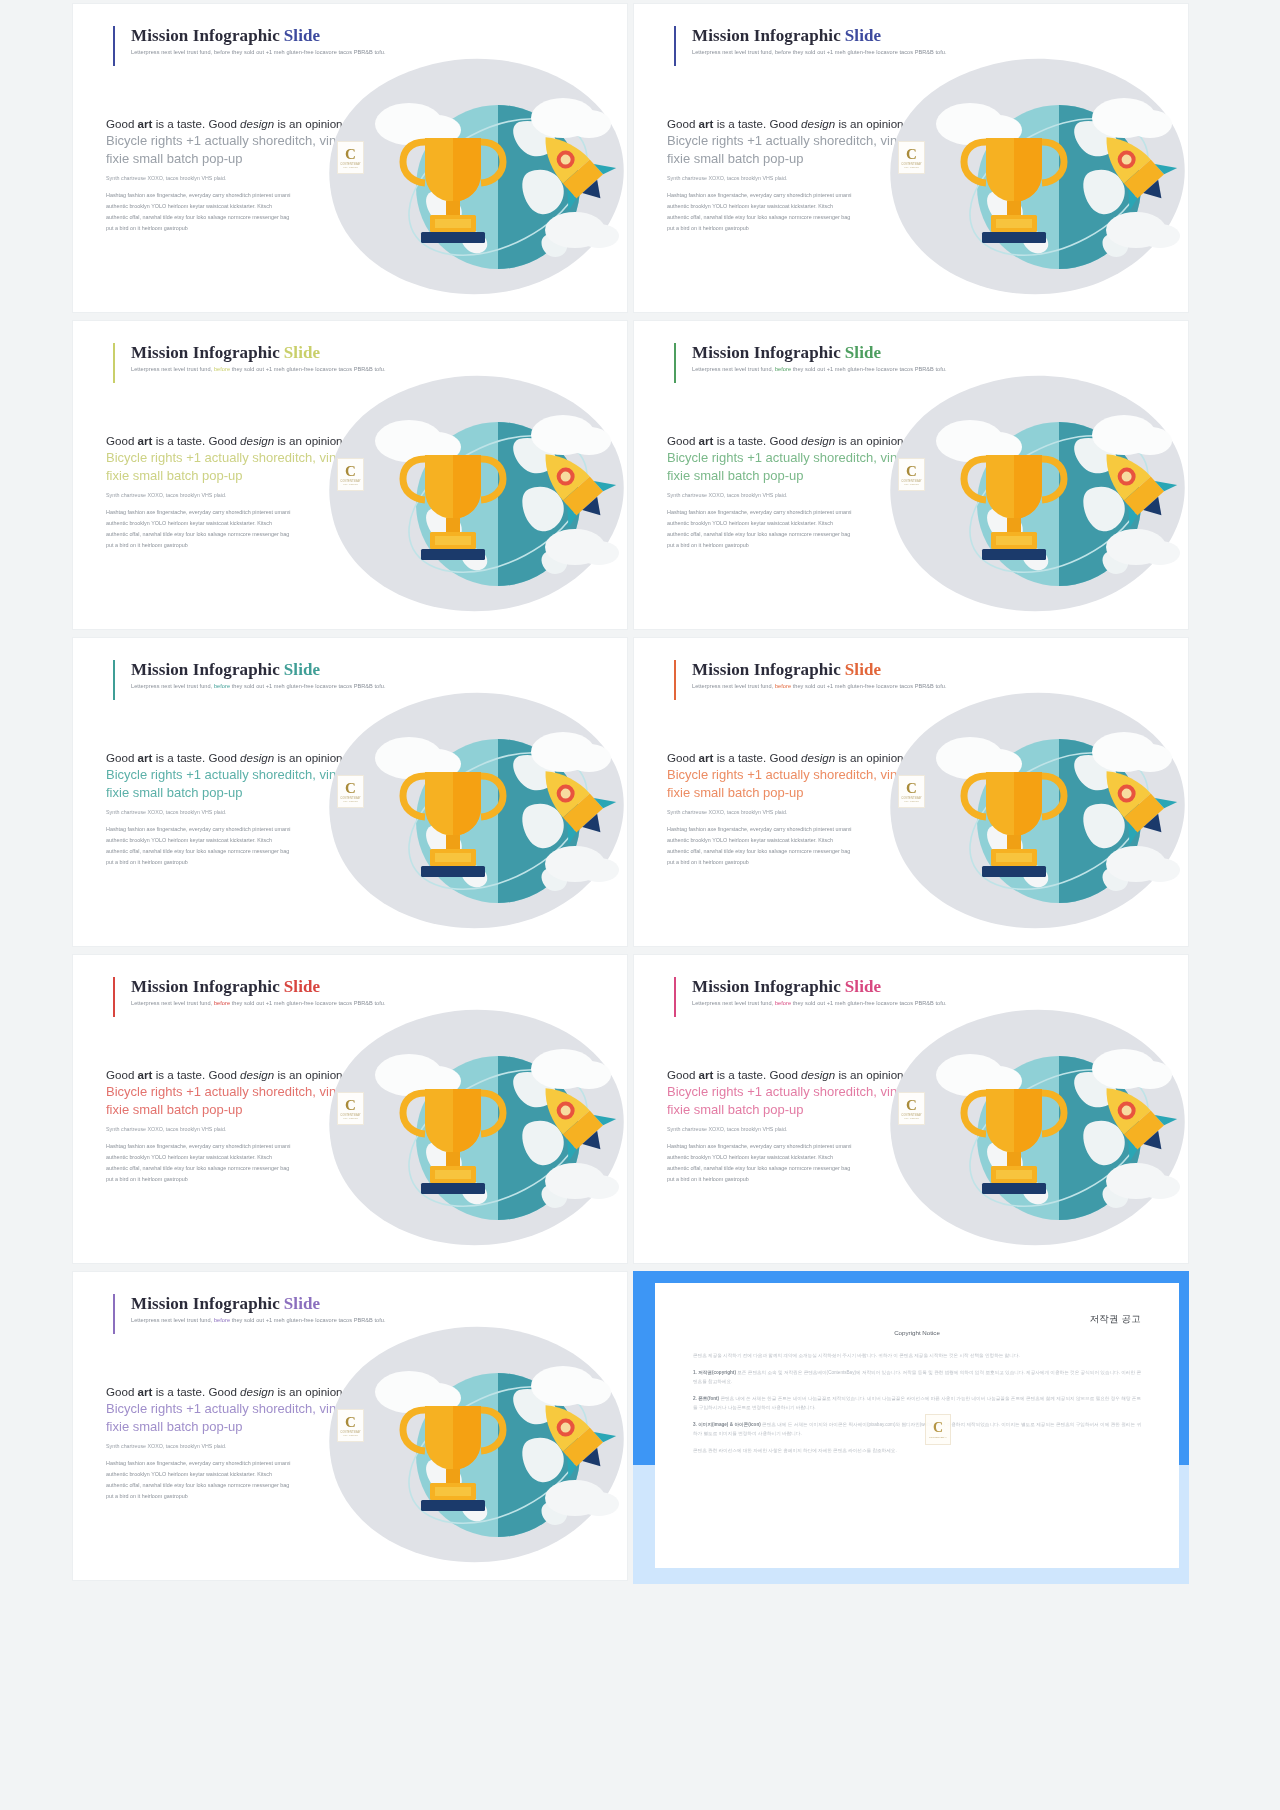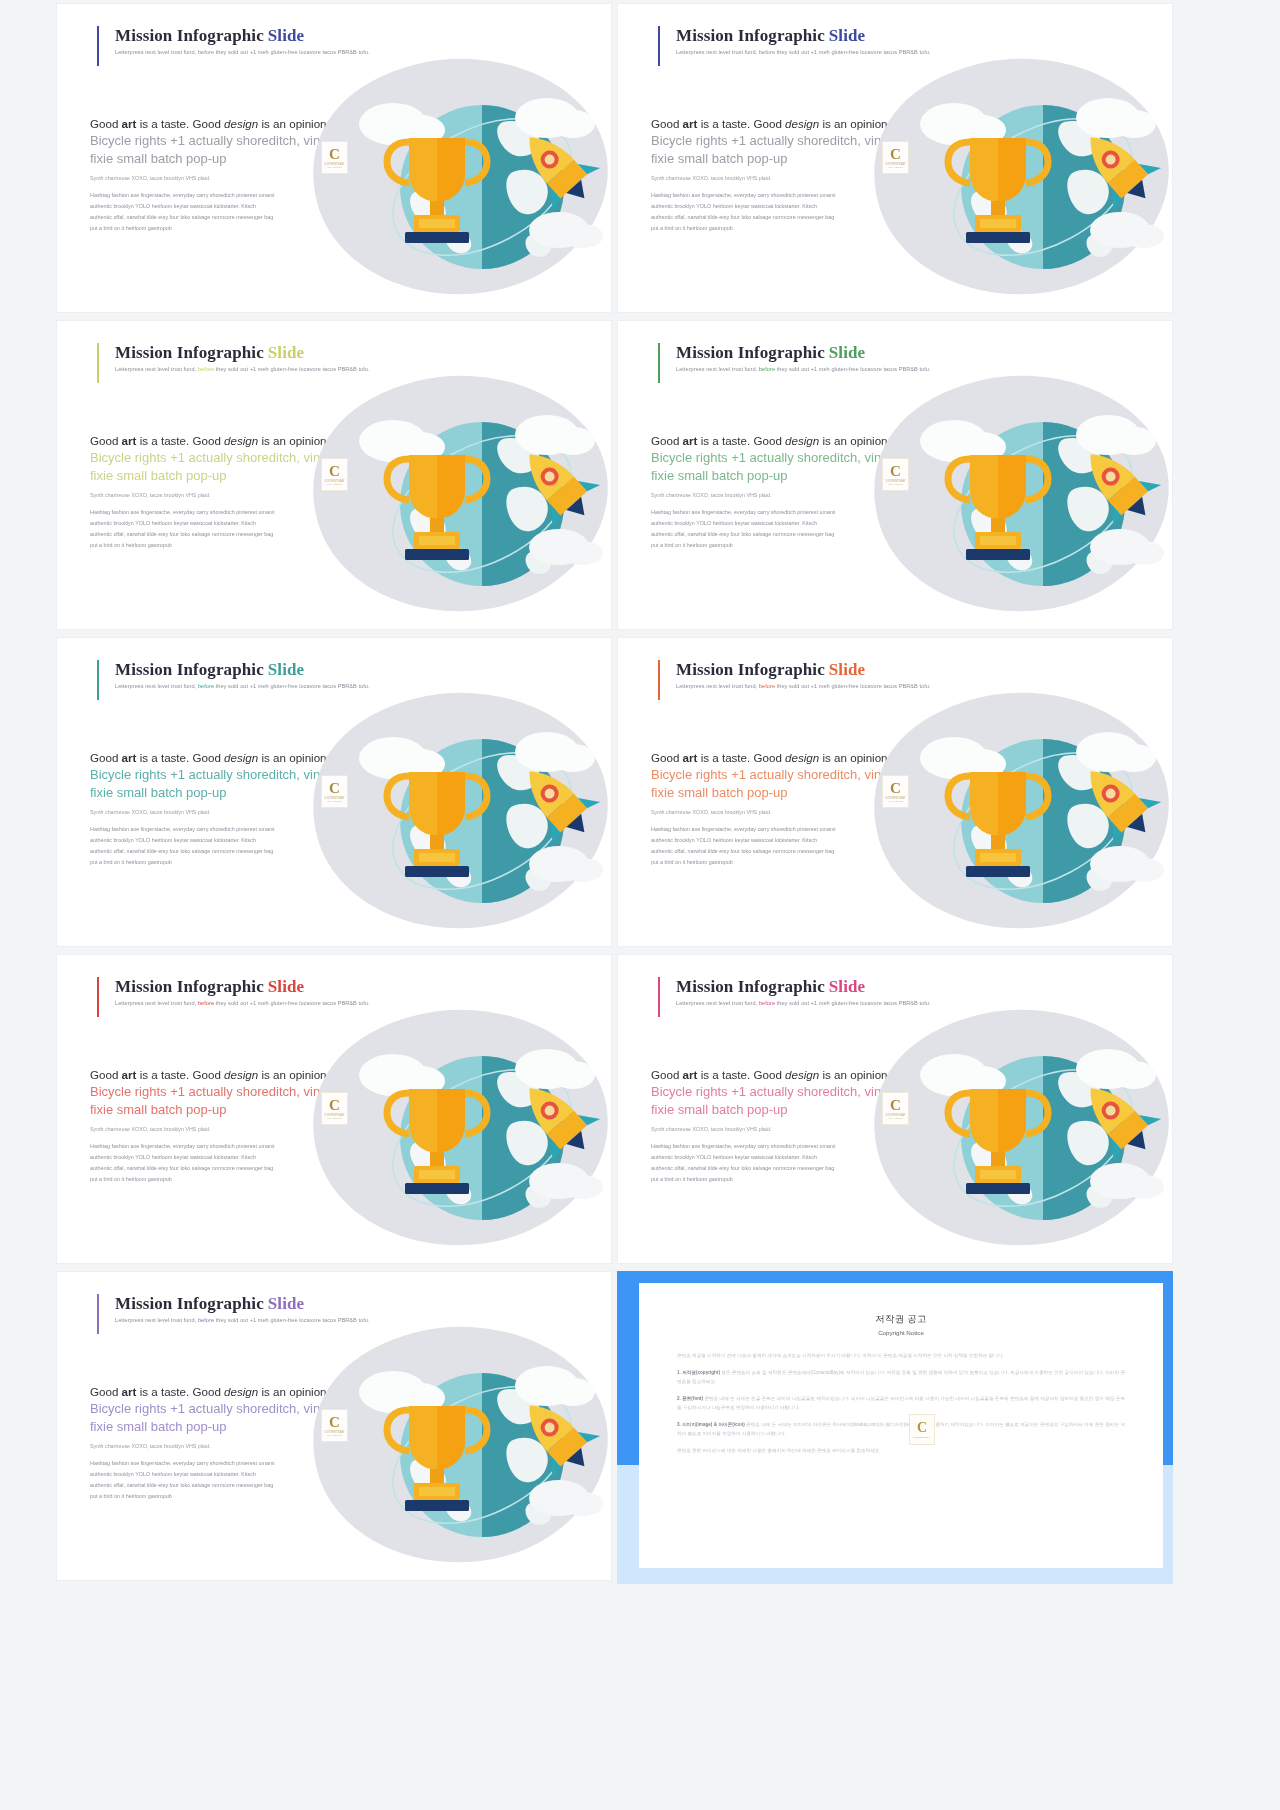--- a/index.html
+++ b/index.html
@@ -7,21 +7,21 @@
     width: 1280px;
     background: #f2f4f5;
     font-family: "Liberation Sans", sans-serif;
   }
   #grid {
     width: 1280px;
     display: grid;
     grid-template-columns: 556px 556px;
     column-gap: 5px;
     row-gap: 7px;
-    padding: 3px 84px 0 56px;
+    padding: 3px 84px 0 72px;
     background: #f2f4f5;
   }
   .slide {
     position: relative;
     width: 556px;
     height: 310px;
     background: #ffffff;
     overflow: hidden;
     border: 1px solid #eceff1;
   }
@@ -148,21 +148,21 @@
     left: 0; top: 0; right: 0; bottom: 0;
     background: linear-gradient(180deg,#3d96f5 0%,#3d96f5 62%,#cfe6fd 62%,#cfe6fd 100%);
     padding: 12px 10px 16px 22px;
   }
   .cp-inner {
     width: 100%; height: 100%;
     background: #ffffff;
     padding: 30px 38px 10px 38px;
   }
   .cp-title {
-    text-align: center;
+    text-align: right;
     font-size: 9.5px;
     color: #3b3f45;
     font-weight: 400;
     letter-spacing: .2px;
   }
   .cp-subtitle {
     text-align: center;
     font-size: 6.2px;
     color: #5d636b;
     margin-top: 3px;

